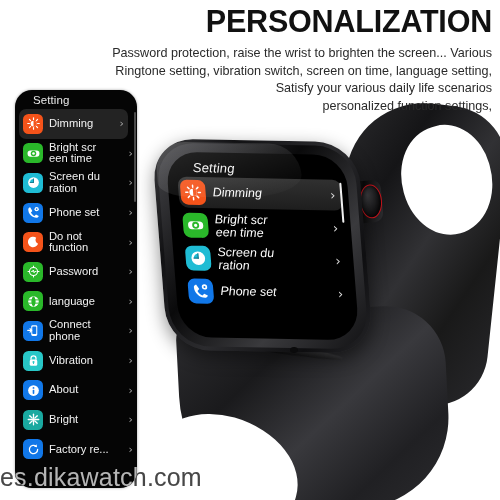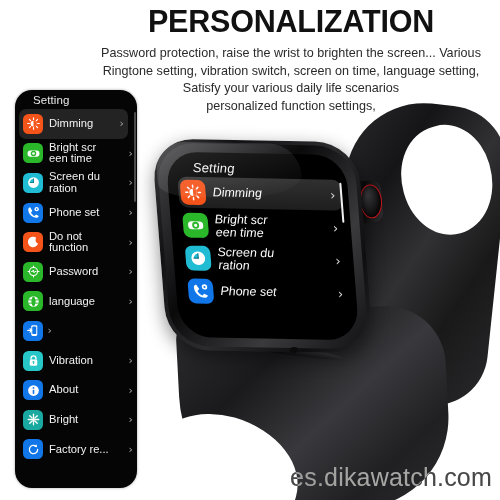--- a/index.html
+++ b/index.html
@@ -14,21 +14,21 @@
     width: 500px; height: 500px;
     background: #ffffff;
     overflow: hidden;
   }
 
   
   #header {
     position: absolute;
     left: 90px; top: 4px;
     width: 402px;
-    text-align: center;
+    text-align: right;
     z-index: 5;
   }
   #page-title {
     font-size: 30.5px;
     font-weight: bold;
     letter-spacing: -0.2px;
     color: #111111;
     line-height: 34px;
     white-space: nowrap;
   }
@@ -299,21 +299,20 @@
     background: #0b0b0c;
     border-radius: 50%;
     transform: rotate(-5deg);
   }
 
   
   #watermark {
     position: absolute;
     left: 0; right: 8px;
     bottom: 8px;
-    text-align: right;
     font-size: 25px;
     color: rgba(255,255,255,0.72);
     letter-spacing: 0.2px;
     z-index: 20;
     font-weight: 400;
     text-shadow: 0 0 1px rgba(0,0,0,0.12);
     mix-blend-mode: difference;
   }
 </style>
 </head>
@@ -502,20 +501,21 @@
           <span class="pchev">›</span>
         </div>
         <div class="prow">
           <span class="picon" style="background: rgb(17, 119, 232);">
             <svg width="15" height="15" viewBox="0 0 24 24">
               <rect x="8.4" y="3.4" width="9.6" height="17.2" rx="2.2" fill="#ffffff"></rect>
               <rect x="10" y="5.4" width="6.4" height="12" rx="1" fill="#1177e8"></rect>
               <path d="M2.8 11.8h6.2M6.4 9l2.8 2.8L6.4 14.6" stroke="#ffffff" stroke-width="1.8" fill="none" stroke-linecap="round" stroke-linejoin="round"></path>
             </svg>
           </span>
+          <span class="plabel">Connect<span class="l2">phone</span></span>
           <span class="pchev">›</span>
         </div>
         <div class="prow">
           <span class="picon" style="background: rgb(40, 199, 199);">
             <svg width="15" height="15" viewBox="0 0 24 24">
               <path d="M8 10.6V8.4a4 4 0 0 1 8 0v2.2" fill="none" stroke="#ffffff" stroke-width="2"></path>
               <rect x="6" y="10.2" width="12" height="10" rx="2.4" fill="#ffffff"></rect>
               <circle cx="12" cy="14.3" r="1.7" fill="#28c7c7"></circle>
               <rect x="11.2" y="14.3" width="1.6" height="3.4" rx="0.8" fill="#28c7c7"></rect>
             </svg>

